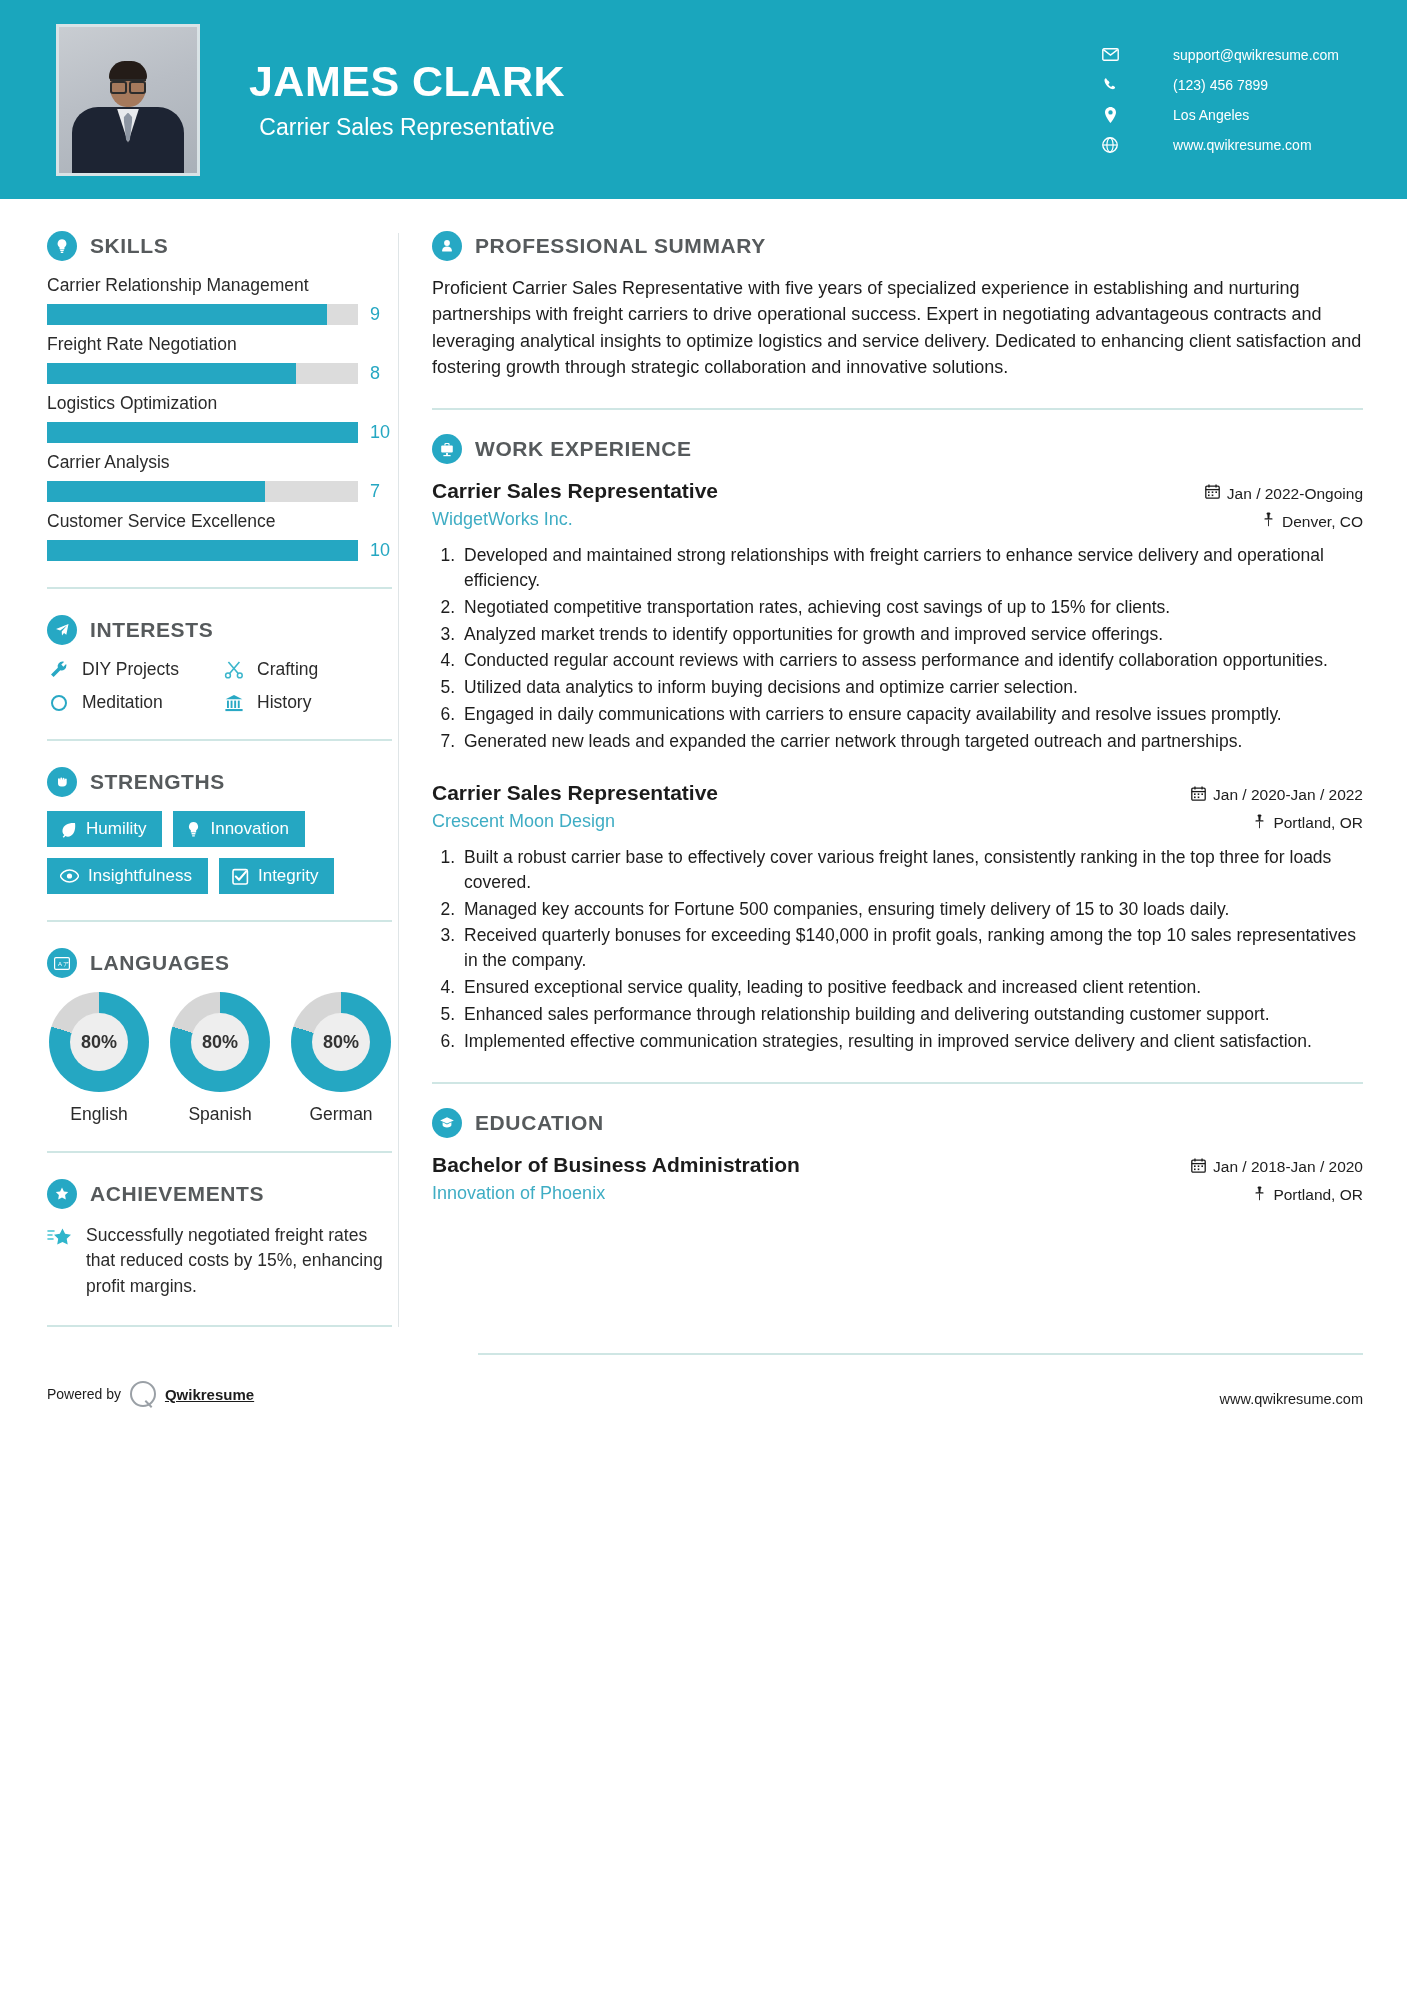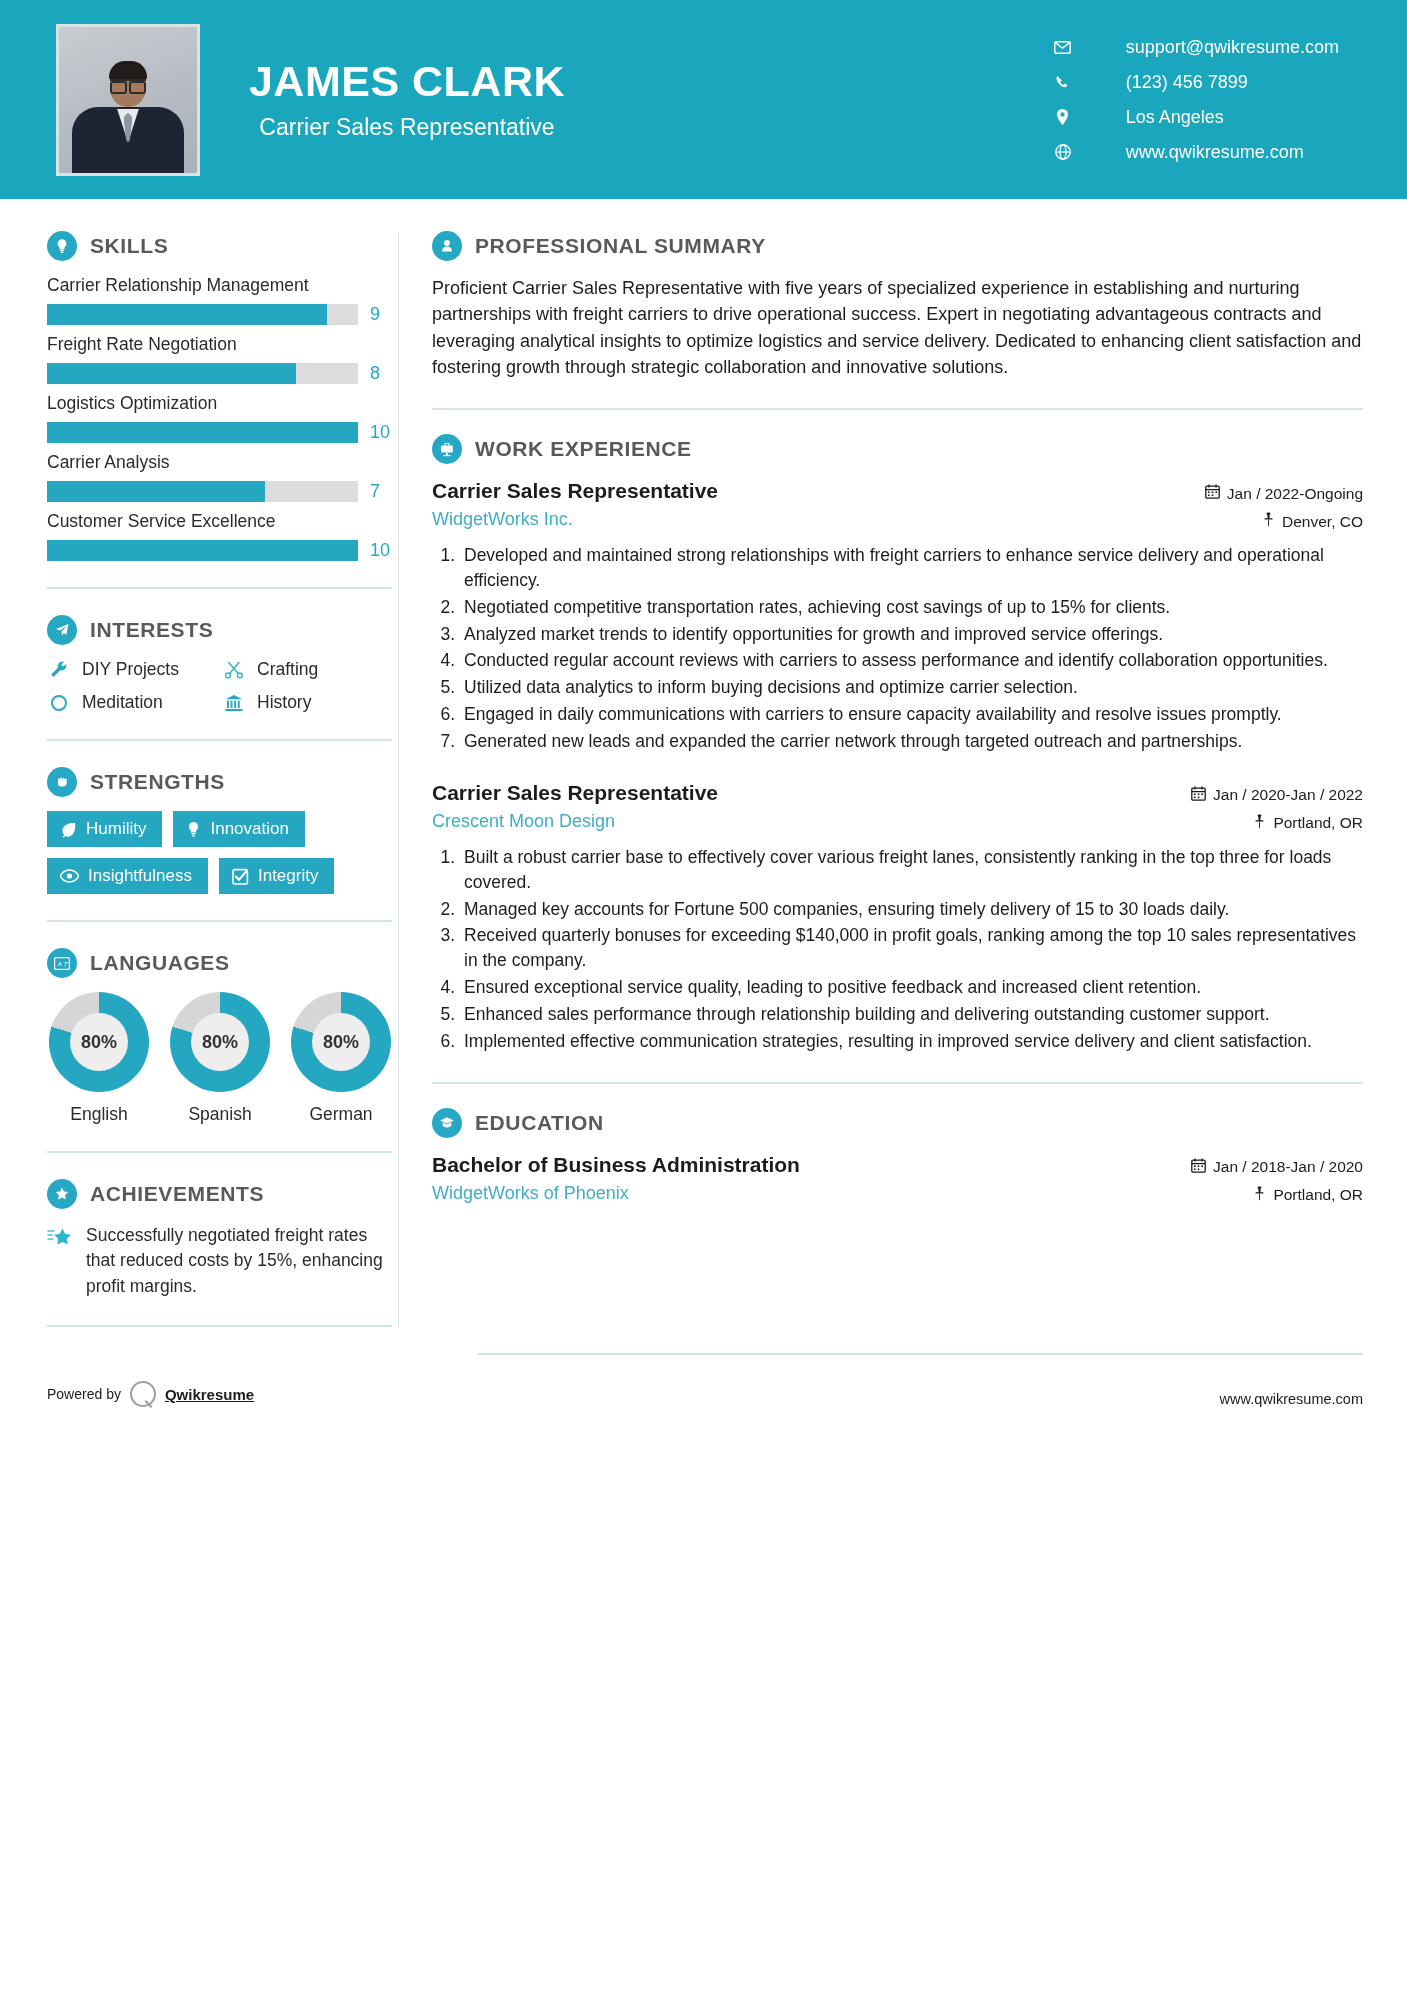--- a/index.html
+++ b/index.html
@@ -108,21 +108,21 @@
     margin-left: auto;
     padding-right: 12px;
     display: flex;
     flex-direction: column;
     gap: 14px;
   }
   .contact-row {
     display: flex;
     align-items: center;
     color: #ffffff;
-    font-size: 18px;
+    font-size: 14px;
     gap: 40px;
   }
   .contact-ico {
     width: 26px;
     display: flex;
     justify-content: center;
     align-items: center;
     margin-right: 10px;
     flex: 0 0 auto;
   }
@@ -788,21 +788,21 @@
                 <path d="M3.6 7.2v3c0 1.2 2 2.2 4.4 2.2s4.4-1 4.4-2.2v-3L8 9.4z" fill="#fff"></path>
               </svg>
           </span>
           <span class="sec-title">EDUCATION</span>
         </div>
         <div id="education-list">
             <div>
               <div class="job-head">
                 <div class="job-left">
                   <div class="job-role">Bachelor of Business Administration</div>
-                  <div class="job-company">WidgetWorks of Phoenix</div>
+                  <div class="job-company">Innovation of Phoenix</div>
                 </div>
                 <div class="job-right">
                   <div class="meta-row">
                     <span><svg width="15" height="15" viewBox="0 0 15 15">
                         <rect x="0.8" y="2.2" width="13.4" height="12" rx="1.2" fill="none" stroke="#1a1a1a" stroke-width="1.3"></rect>
                         <path d="M0.8 5.6h13.4" stroke="#1a1a1a" stroke-width="1.3"></path>
                         <rect x="3.3" y="0.5" width="1.3" height="3" fill="#1a1a1a"></rect>
                         <rect x="10.4" y="0.5" width="1.3" height="3" fill="#1a1a1a"></rect>
                         <rect x="3" y="7.4" width="1.6" height="1.6" fill="#1a1a1a"></rect>
                         <rect x="6.7" y="7.4" width="1.6" height="1.6" fill="#1a1a1a"></rect>

